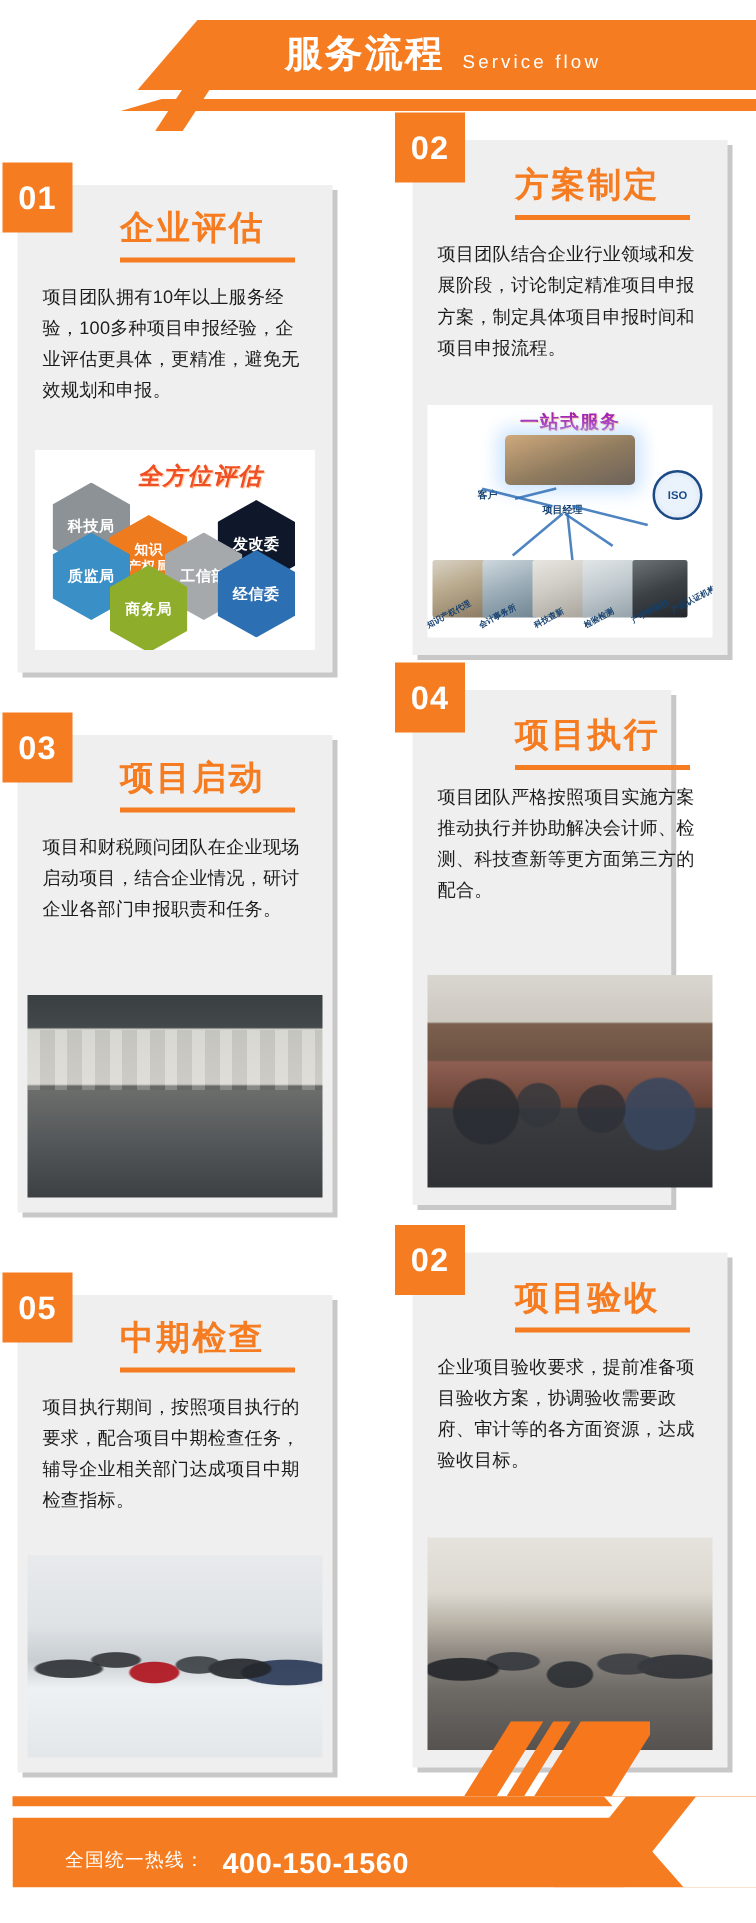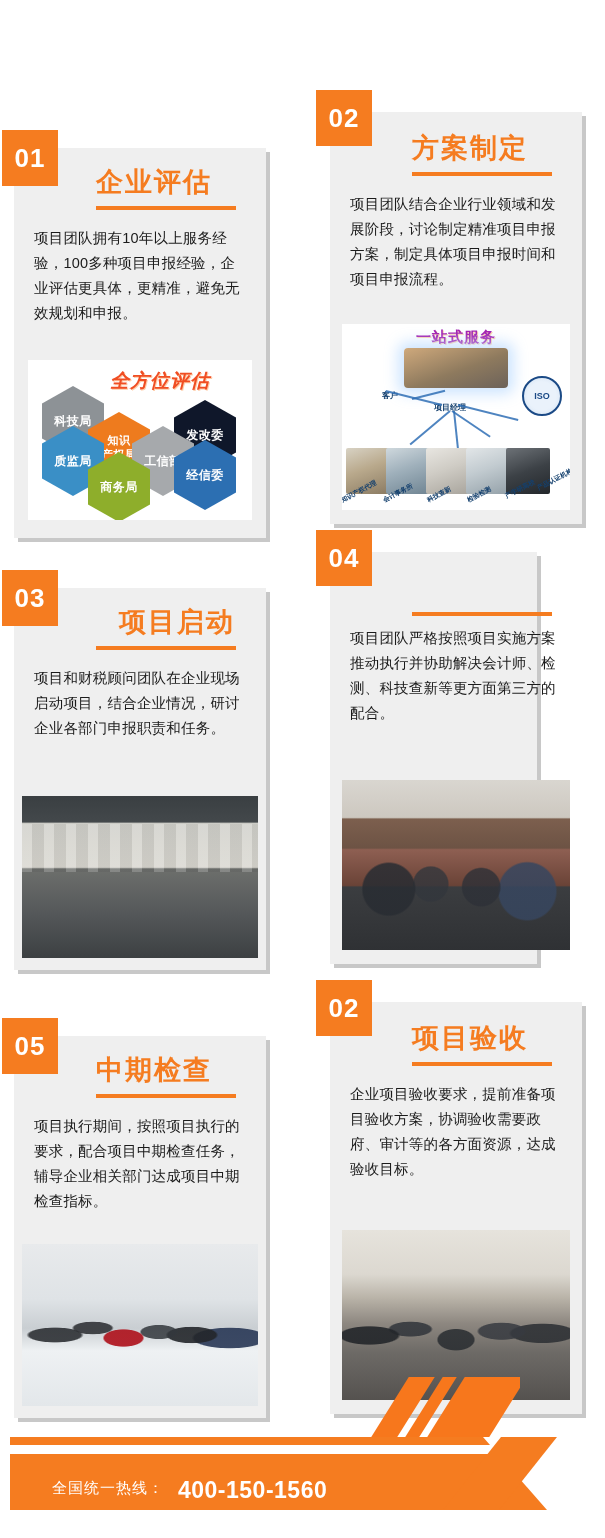--- a/index.html
+++ b/index.html
@@ -211,20 +211,29 @@
   .ft-diag i {
     position:absolute; bottom:0; background:#F7771C; height:60px;
     transform:skewX(-32deg);
   }
 </style>
 </head>
 <body>
 
 <div class="page">
 
+  <div class="header">
+    <div class="hdr-diag-a"></div>
+    <div class="hdr-bar-tail"></div>
+    <div class="hdr-bar"></div>
+    <div class="hdr-stripe-tail"></div>
+    <div class="hdr-stripe"></div>
+    <div class="hdr-title">服务流程</div>
+    <div class="hdr-sub">Service flow</div>
+  </div>
 
   <div class="card" style="left:14px; top:148px; width:252px; height:390px;">
     <div class="badge">01</div>
     <div class="card-title" style="left:82px; top:16px;">企业评估</div>
     <div class="title-rule" style="left:82px; top:58px; width:140px;"></div>
     <div class="card-body" style="left:20px; top:78px; width:214px;">项目团队拥有10年以上服务经验，100多种项目申报经验，企业评估更具体，更精准，避免无效规划和申报。</div>
 
     <div class="hexwrap" style="left:14px; top:212px; width:224px; height:160px;">
       <div class="hx-title" style="left:82px; top:8px;">全方位评估</div>
       <div class="hex" style="left:14px; top:26px;  background:#8D9296;">科技局</div>
@@ -272,28 +281,29 @@
       <div class="oss-lbl rot" style="left:44px; top:172px;">会计事务所</div>
       <div class="oss-lbl rot" style="left:88px; top:172px;">科技查新</div>
       <div class="oss-lbl rot" style="left:128px;top:172px;">检验检测</div>
       <div class="oss-lbl rot" style="left:166px;top:168px;">产学研高校</div>
       <div class="oss-lbl rot" style="left:198px;top:160px;">产品认证机构</div>
     </div>
   </div>
 
   <div class="card" style="left:14px; top:588px; width:252px; height:382px;">
     <div class="badge">03</div>
-    <div class="card-title" style="left:82px; top:16px;margin-left:23px;">项目启动</div>
+    <div class="card-title" style="left:82px; top:16px;">项目启动</div>
     <div class="title-rule" style="left:82px; top:58px; width:140px;"></div>
     <div class="card-body" style="left:20px; top:78px; width:214px;">项目和财税顾问团队在企业现场启动项目，结合企业情况，研讨企业各部门申报职责和任务。</div>
     <div class="photo ph-meeting1" style="left:8px; top:208px; width:236px; height:162px;"></div>
   </div>
 
   <div class="card right" style="left:330px; top:552px; width:207px; height:412px;">
     <div class="badge r">04</div>
+    <div class="card-title" style="left:82px; top:18px;">项目执行</div>
     <div class="title-rule" style="left:82px; top:60px; width:140px;"></div>
     <div class="card-body" style="left:20px; top:74px; width:214px;">项目团队严格按照项目实施方案推动执行并协助解决会计师、检测、科技查新等更方面第三方的配合。</div>
     <div class="photo ph-meeting2" style="left:12px; top:228px; width:228px; height:170px;"></div>
   </div>
 
   <div class="card" style="left:14px; top:1036px; width:252px; height:382px;">
     <div class="badge">05</div>
     <div class="card-title" style="left:82px; top:16px;">中期检查</div>
     <div class="title-rule" style="left:82px; top:58px; width:140px;"></div>
     <div class="card-body" style="left:20px; top:78px; width:214px;">项目执行期间，按照项目执行的要求，配合项目中期检查任务，辅导企业相关部门达成项目中期检查指标。</div>

